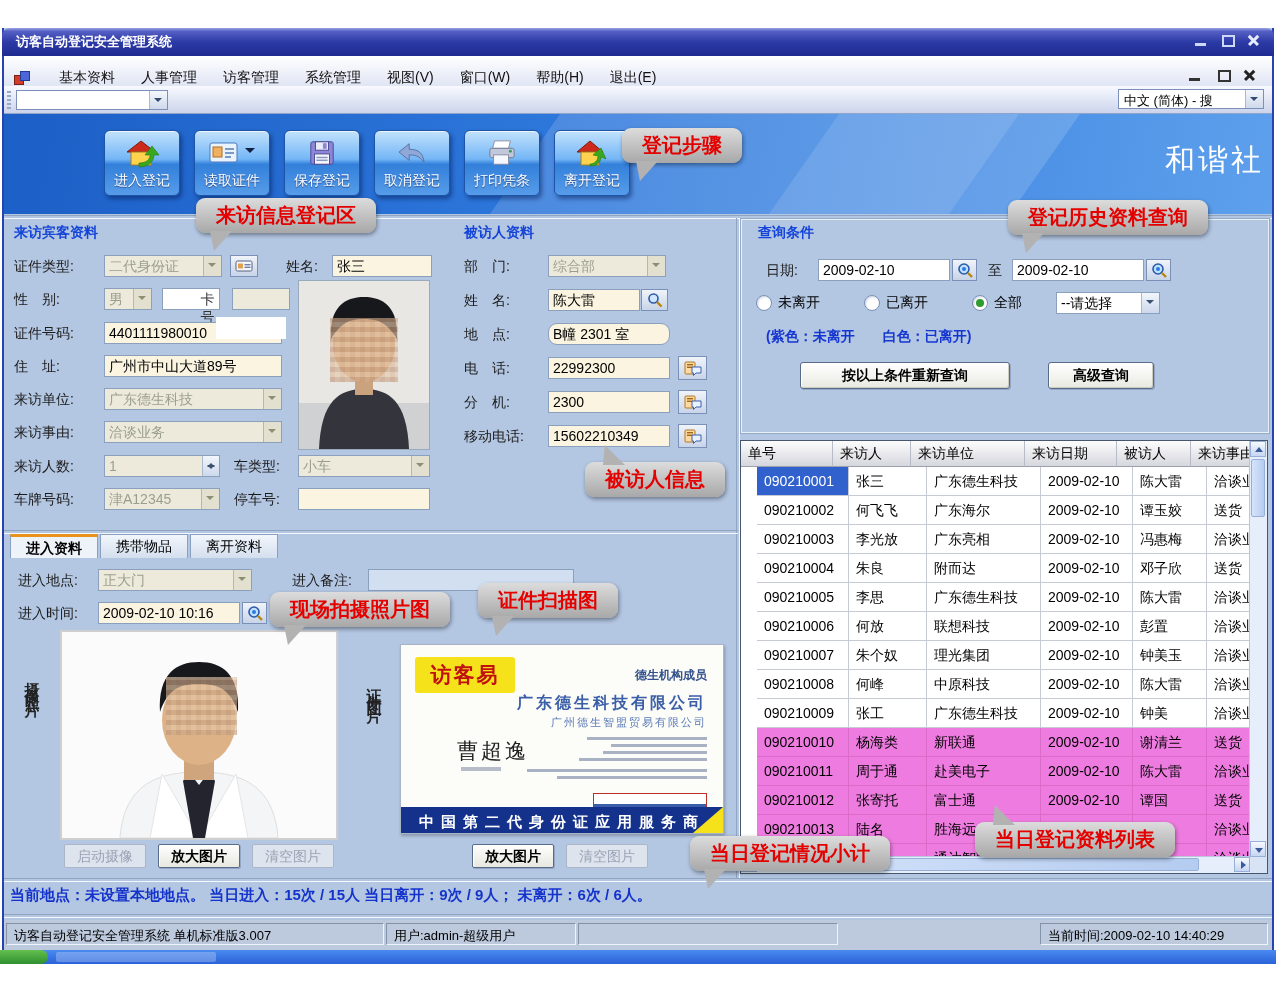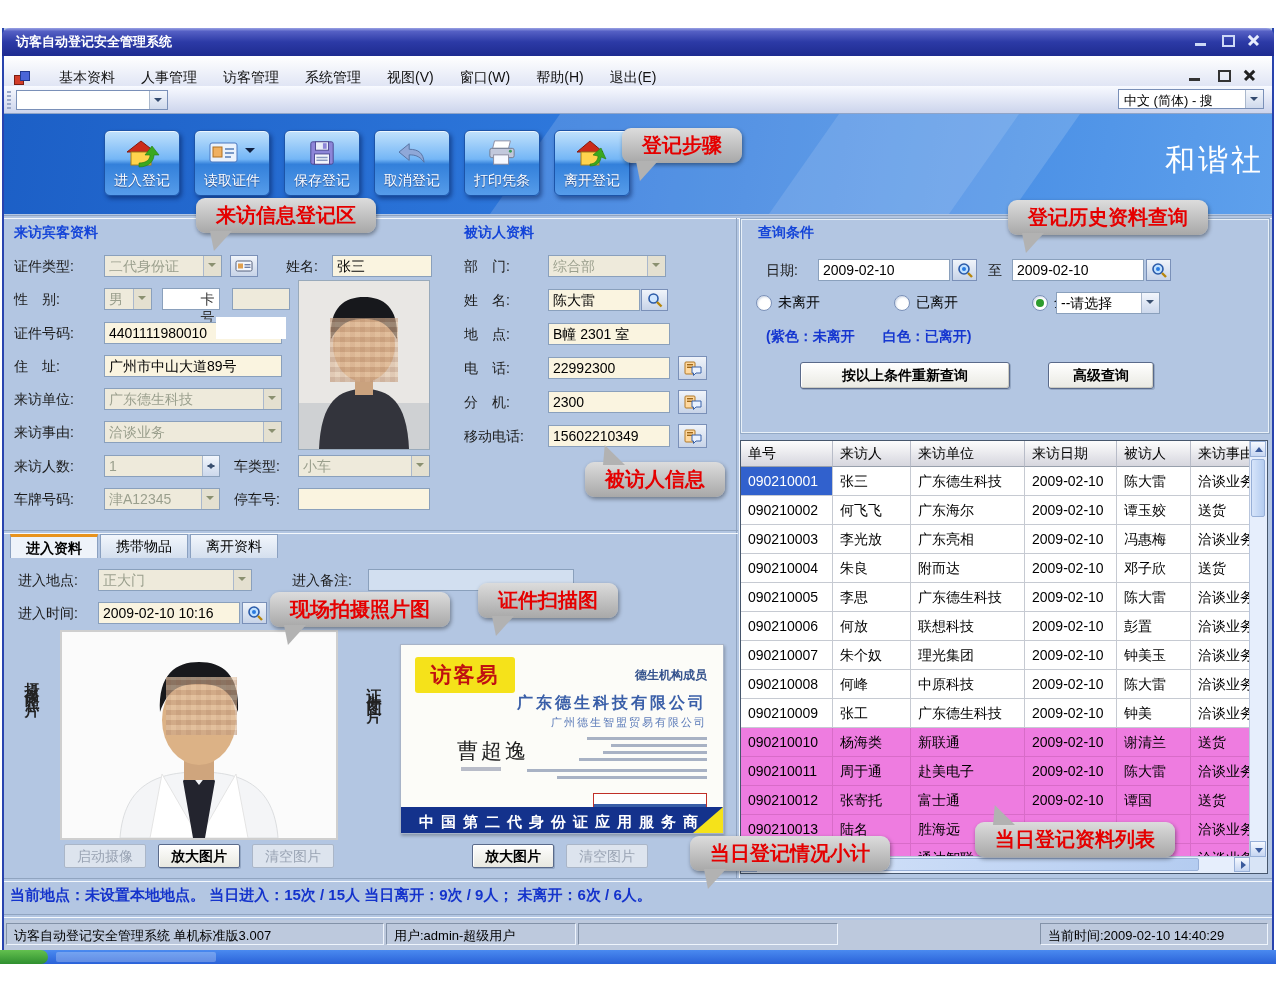--- a/index.html
+++ b/index.html
@@ -71,33 +71,33 @@
   .spin .ud::after{content:"";position:absolute;left:4px;bottom:3px;border:4px solid transparent;border-top-color:#3a5070;}
   .ibtn{position:absolute;height:22px;box-sizing:border-box;border:1px solid #7a90b8;background:linear-gradient(#f0f4fa,#c8d4e8);display:flex;align-items:center;justify-content:center;}
   .minibtn{position:absolute;height:22px;box-sizing:border-box;background:#fff;border:1px solid #8aa0bc;font-size:14px;text-align:center;padding-top:2px;color:#333;}
   .redact{position:absolute;background:#fff;z-index:5;}
   .portrait{position:absolute;border:1px solid #9ab;overflow:hidden;background:#fff;}
   .mosaic{position:absolute;background-image:repeating-linear-gradient(0deg,rgba(190,150,120,.45) 0 5px,rgba(228,198,168,.45) 5px 10px),repeating-linear-gradient(90deg,rgba(205,165,135,.4) 0 5px,rgba(235,205,175,.35) 5px 10px);}
   .groove-h{position:absolute;height:2px;border-top:1px solid #90a4c0;border-bottom:1px solid #f4f8fc;}
   .groove-v{position:absolute;width:2px;border-left:1px solid #90a4c0;border-right:1px solid #f4f8fc;}
   .grpbox{position:absolute;border:1px solid #94aac6;box-shadow:inset 0 0 0 1px #e8f0f8;}
   
-  .radio-row{position:absolute;display:flex;gap:74px;align-items:center;}
+  .radio-row{position:absolute;display:flex;gap:44px;align-items:center;}
   .radio-item{display:flex;align-items:center;gap:6px;font-size:14px;}
   .rdot{width:14px;height:14px;border-radius:50%;background:#fff;border:1px solid #7a90b8;box-shadow:inset 1px 1px 2px #cdd6e4;position:relative;}
   .rdot.on::after{content:"";position:absolute;left:3px;top:3px;width:8px;height:8px;border-radius:50%;background:#2e9c2e;}
   .legend{position:absolute;color:#1536d0;font-size:14px;font-weight:bold;}
   .xpbtn{position:absolute;box-sizing:border-box;background:linear-gradient(#ffffff,#e9e9e2);border:1px solid #55master;border:1px solid #5a6a8a;border-radius:3px;box-shadow:inset 1px 1px 0 #fff,inset -1px -1px 0 #cbcbc2,1px 1px 0 #93a7c4;font-size:14px;text-align:center;padding-top:4px;}
   
   .grid{position:absolute;left:736px;top:326px;width:528px;height:434px;background:#fff;border:1px solid #46566c;box-sizing:border-box;}
   .ghead{position:absolute;left:0;top:0;right:17px;height:26px;display:flex;}
   .gc{box-sizing:border-box;padding-left:7px;font-size:14px;white-space:nowrap;overflow:hidden;}
   .ghead .gc{line-height:25px;background:linear-gradient(#fdfdfd,#d6d6de);border-right:1px solid #b8bcc8;border-bottom:1px solid #98a0ac;}
   .gbody{position:absolute;left:0;top:26px;right:17px;bottom:16px;overflow:hidden;}
-  .gr{display:flex;height:29px;background:#fff;}
+  .gr{display:flex;height:29px;background:#fff;margin-left:16px;}
   .gr .gc{line-height:28px;border-right:1px solid #c6cad2;border-bottom:1px solid #c6cad2;}
   .gr.pink{background:#ee7ce0;} .gr.pink .gc{border-color:#d86cc8;}
   .gc.sel{background:#3161cd;color:#fff;}
   .c0{width:92px;} .c1{width:78px;} .c2{width:114px;} .c3{width:92px;} .c4{width:74px;} .c5{flex:1;}
   .vscroll{position:absolute;right:0;top:0;width:17px;bottom:16px;background:#e6eefc;border-left:1px solid #b9c6dd;}
   .hscroll{position:absolute;left:0;bottom:0;right:17px;height:16px;background:#e6eefc;border-top:1px solid #b9c6dd;}
   .sbtn{position:absolute;background:linear-gradient(#f6f9ff,#c6d6f2);border:1px solid #98b0d8;box-sizing:border-box;}
   .sthumb{position:absolute;background:linear-gradient(90deg,#d6e4fa,#b4ccf0);border:1px solid #98b0d8;border-radius:2px;box-sizing:border-box;}
   .tri{position:absolute;width:0;height:0;border:4px solid transparent;}
   .corner{position:absolute;right:0;bottom:0;width:17px;height:16px;background:#d8e4f6;}
@@ -335,21 +335,21 @@
         </div>
       <div class="flabel" style="left:460px;top:178px;">姓　名:</div>
       <div class="tfield" style="left:544px;top:175px;width:92px;">陈大雷</div>
       <div class="ibtn" style="left:637px;top:175px;width:27px;">
           <svg width="16" height="16" viewBox="0 0 16 16">
             <circle cx="6.5" cy="6.5" r="4.5" fill="#cfe6ff" stroke="#2a5aa8" stroke-width="1.6"></circle>
             <line x1="10" y1="10" x2="14.5" y2="14.5" stroke="#b8860b" stroke-width="2.4"></line>
           </svg>
         </div>
       <div class="flabel" style="left:460px;top:212px;">地　点:</div>
-      <div class="tfield" style="left:544px;top:209px;width:122px;">B幢 2301 室</div>
+      <div class="tfield" style="left:544px;top:209px;width:122px;border-radius:9px;">B幢 2301 室</div>
       <div class="flabel" style="left:460px;top:246px;">电　话:</div>
       <div class="tfield" style="left:544px;top:243px;width:122px;">22992300</div>
       <div class="ibtn" style="left:674px;top:242px;width:29px;height:24px;">
           <svg width="18" height="16" viewBox="0 0 18 16">
             <rect x="1" y="2" width="10" height="12" rx="1" fill="#ffd9a0" stroke="#b07828"></rect>
             <rect x="3" y="4" width="6" height="1.4" fill="#a06818"></rect>
             <rect x="3" y="6.6" width="6" height="1.4" fill="#a06818"></rect>
             <path d="M8 7 h9 v6 h-5 l-2.5 2.5 0 -2.5 -1.5 0 z" fill="#eaf2ff" stroke="#3a62a8"></path>
           </svg>
         </div>

